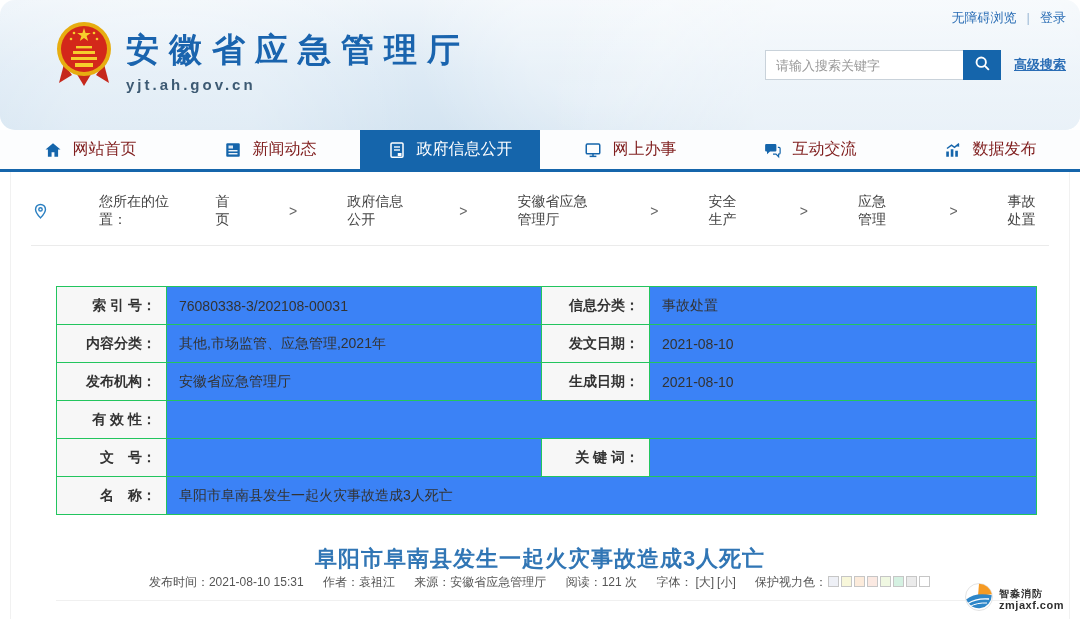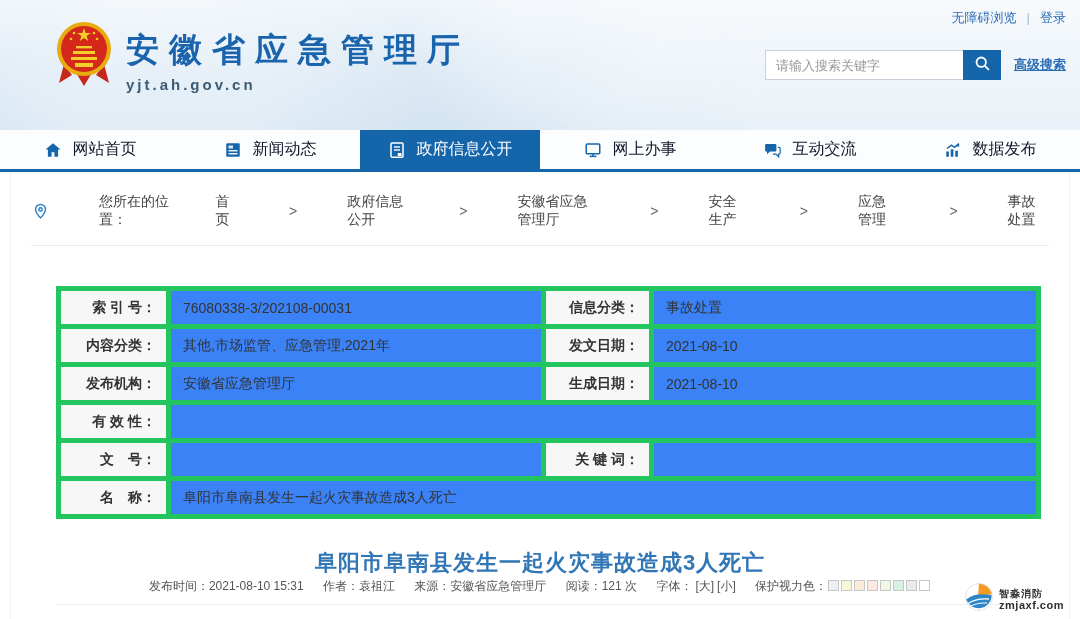--- a/index.html
+++ b/index.html
@@ -1,21 +1,21 @@
 <!DOCTYPE html>
 <html><head>
 <meta charset="utf-8">
 <style>
   * { margin:0; padding:0; box-sizing:border-box; }
   html,body { width:1080px; height:619px; overflow:hidden; background:#fff;
               font-family:"Liberation Sans","DejaVu Sans",sans-serif; position:relative; }
 
   
   .header { position:relative; height:130px;
-            background:linear-gradient(180deg,#eff5fa 0%,#ddeaf5 55%,#d4e4f1 100%); overflow:hidden; }
+            background:linear-gradient(180deg,#eff5fa 0%,#ddeaf5 55%,#d4e4f1 100%); overflow:hidden;border-radius:15px; }
   .header::before { content:""; position:absolute; inset:0;
       background:
         radial-gradient(circle at 85% 70%, rgba(255,255,255,.5) 0 18%, transparent 40%),
         radial-gradient(circle at 55% 20%, rgba(255,255,255,.35) 0 12%, transparent 30%),
         radial-gradient(circle at 15% 85%, rgba(255,255,255,.3) 0 10%, transparent 28%);
       pointer-events:none; }
   .top-links { position:absolute; top:9px; right:14px; font-size:13px; color:#2a6db5; z-index:2; }
   .top-links a { color:#2a6db5; text-decoration:none; cursor:pointer; }
   .top-sep { color:#9db9d6; margin:0 10px; }
   .brand { position:absolute; left:55px; top:20px; display:flex; align-items:flex-start; z-index:2; }
@@ -27,37 +27,37 @@
                   padding:12px 10px; font-size:13px; color:#333; outline:none;margin-left:17px; }
   .search-input::placeholder { color:#999; }
   .search-button { width:38px; height:30px; background:#1565ab; border:none; cursor:pointer;
                    display:flex; align-items:center; justify-content:center; }
   .advanced-link { margin-left:13px; font-size:13px; font-weight:bold; color:#2a6db5;
                    text-decoration:underline; cursor:pointer; }
 
   
   .nav { height:42px; background:#fcfdfe; border-bottom:3px solid #1565ab; display:flex; }
   .nav-item { flex:1; display:flex; align-items:center; justify-content:center; gap:11px;
-              font-size:16px; color:#0f172a; cursor:pointer; }
+              font-size:16px; color:#7f1d1d; cursor:pointer; }
   .nav-item .nav-icon { color:#1565ab; display:flex; align-items:center; }
   .nav-item.active { background:#1565ab; color:#fff; }
   .nav-item.active .nav-icon { color:#fff; }
 
   
   .content { margin:0 10px; background:#fff; border-left:1px solid #f1f1f1; border-right:1px solid #f1f1f1;
              min-height:447px; }
   .breadcrumb { margin:0 20px; padding:21px 0 16px 2px; border-bottom:1px solid #ebebeb;
                 font-size:14px; color:#444; display:flex; align-items:center;gap:44px; }
   .crumb-icon { color:#2a7fc1; margin-right:7px; display:flex; }
   .crumb-item { color:#444; cursor:pointer; }
   .crumb-sep { margin:0 6px; color:#666; }
 
   .info-table { margin:40px 45px 0; border-collapse:collapse; width:980px; table-layout:fixed;
                 font-size:14px; color:#333; }
-  .info-table td { border:5px solid #22c55e; height:38px; }
+  .info-table td { border:1px solid #22c55e; height:38px; }
   .info-table td.lab { background:#f7f7f7; font-weight:bold; text-align:right; padding-right:10px; }
   .info-table td.val { padding-left:12px; background:#3b82f6; }
 
   .article-title { margin-top:29px; text-align:center; font-size:22px; font-weight:bold;
                    color:#3176b5; letter-spacing:1px; }
   .article-meta { text-align:center; font-size:12px; color:#555; white-space:nowrap; }
   .meta-seg { margin:0 8px; }
   .font-btn { cursor:pointer; color:#555; margin-left:3px; }
   .swatch { display:inline-block; width:11px; height:11px; border:1px solid #c6c6c6;
             margin:0 1px; vertical-align:-1px; cursor:pointer; }

